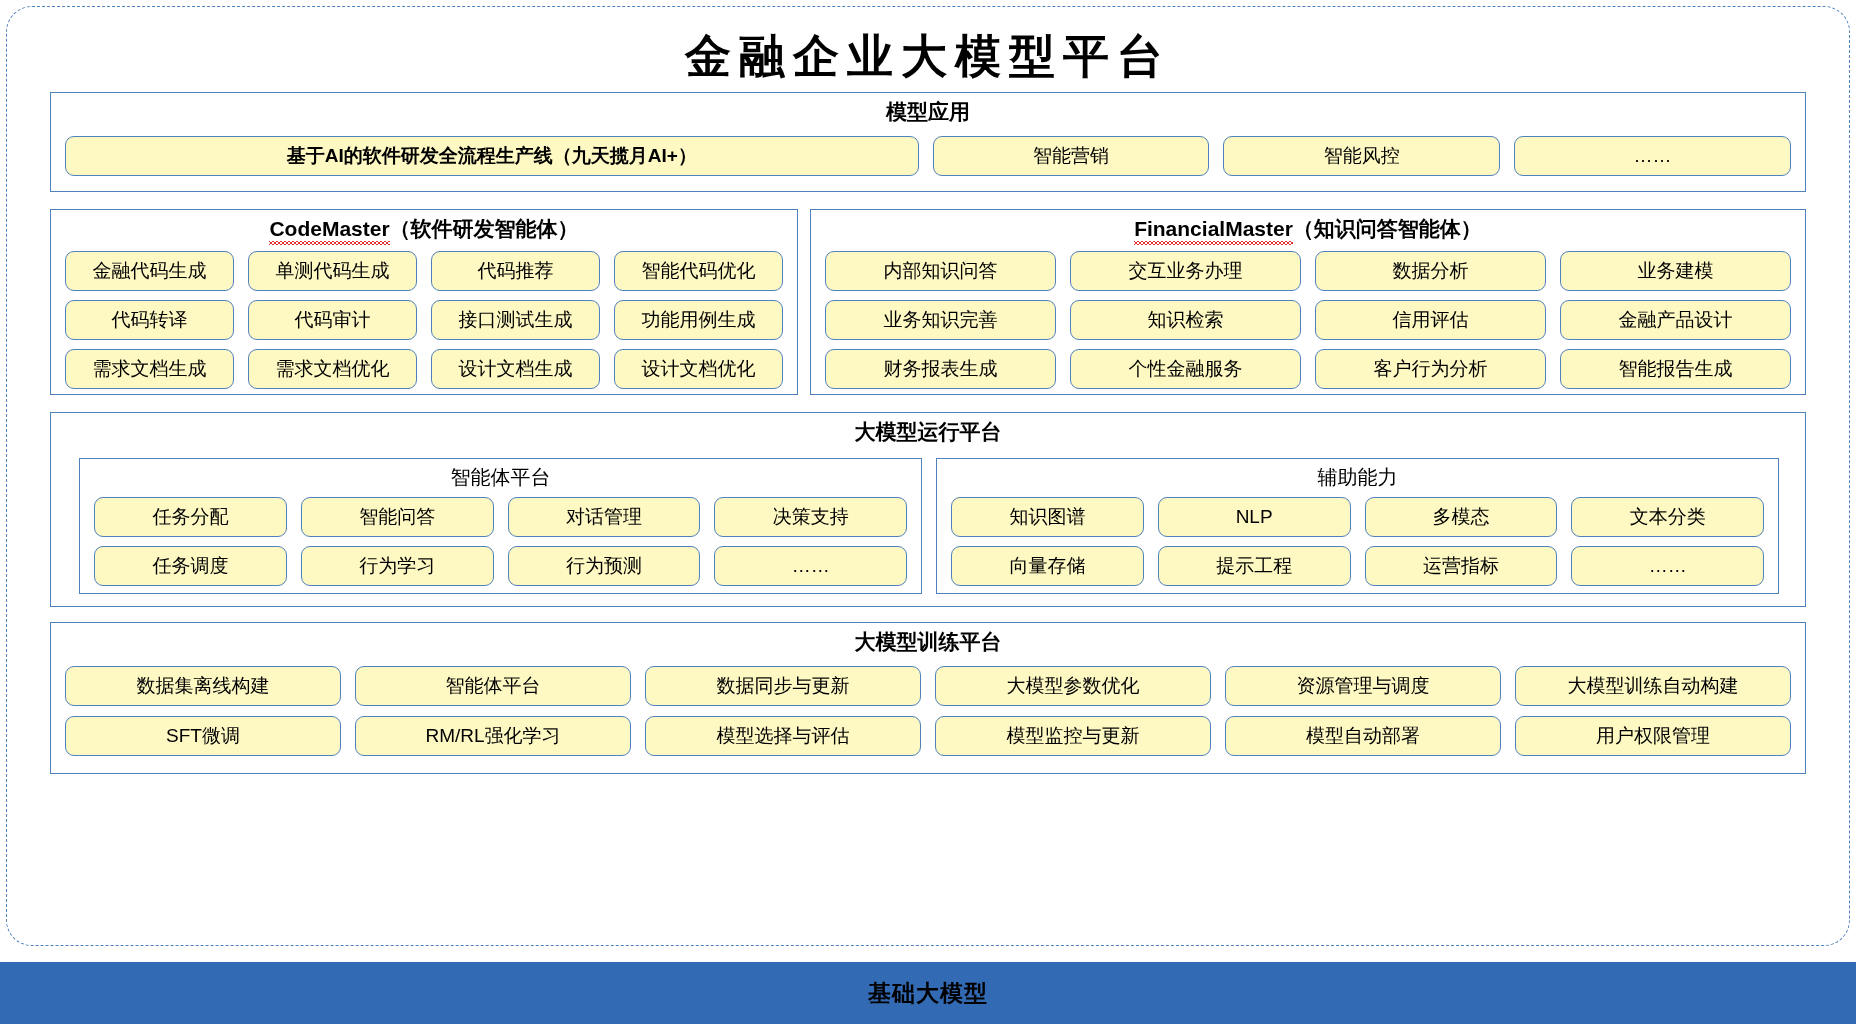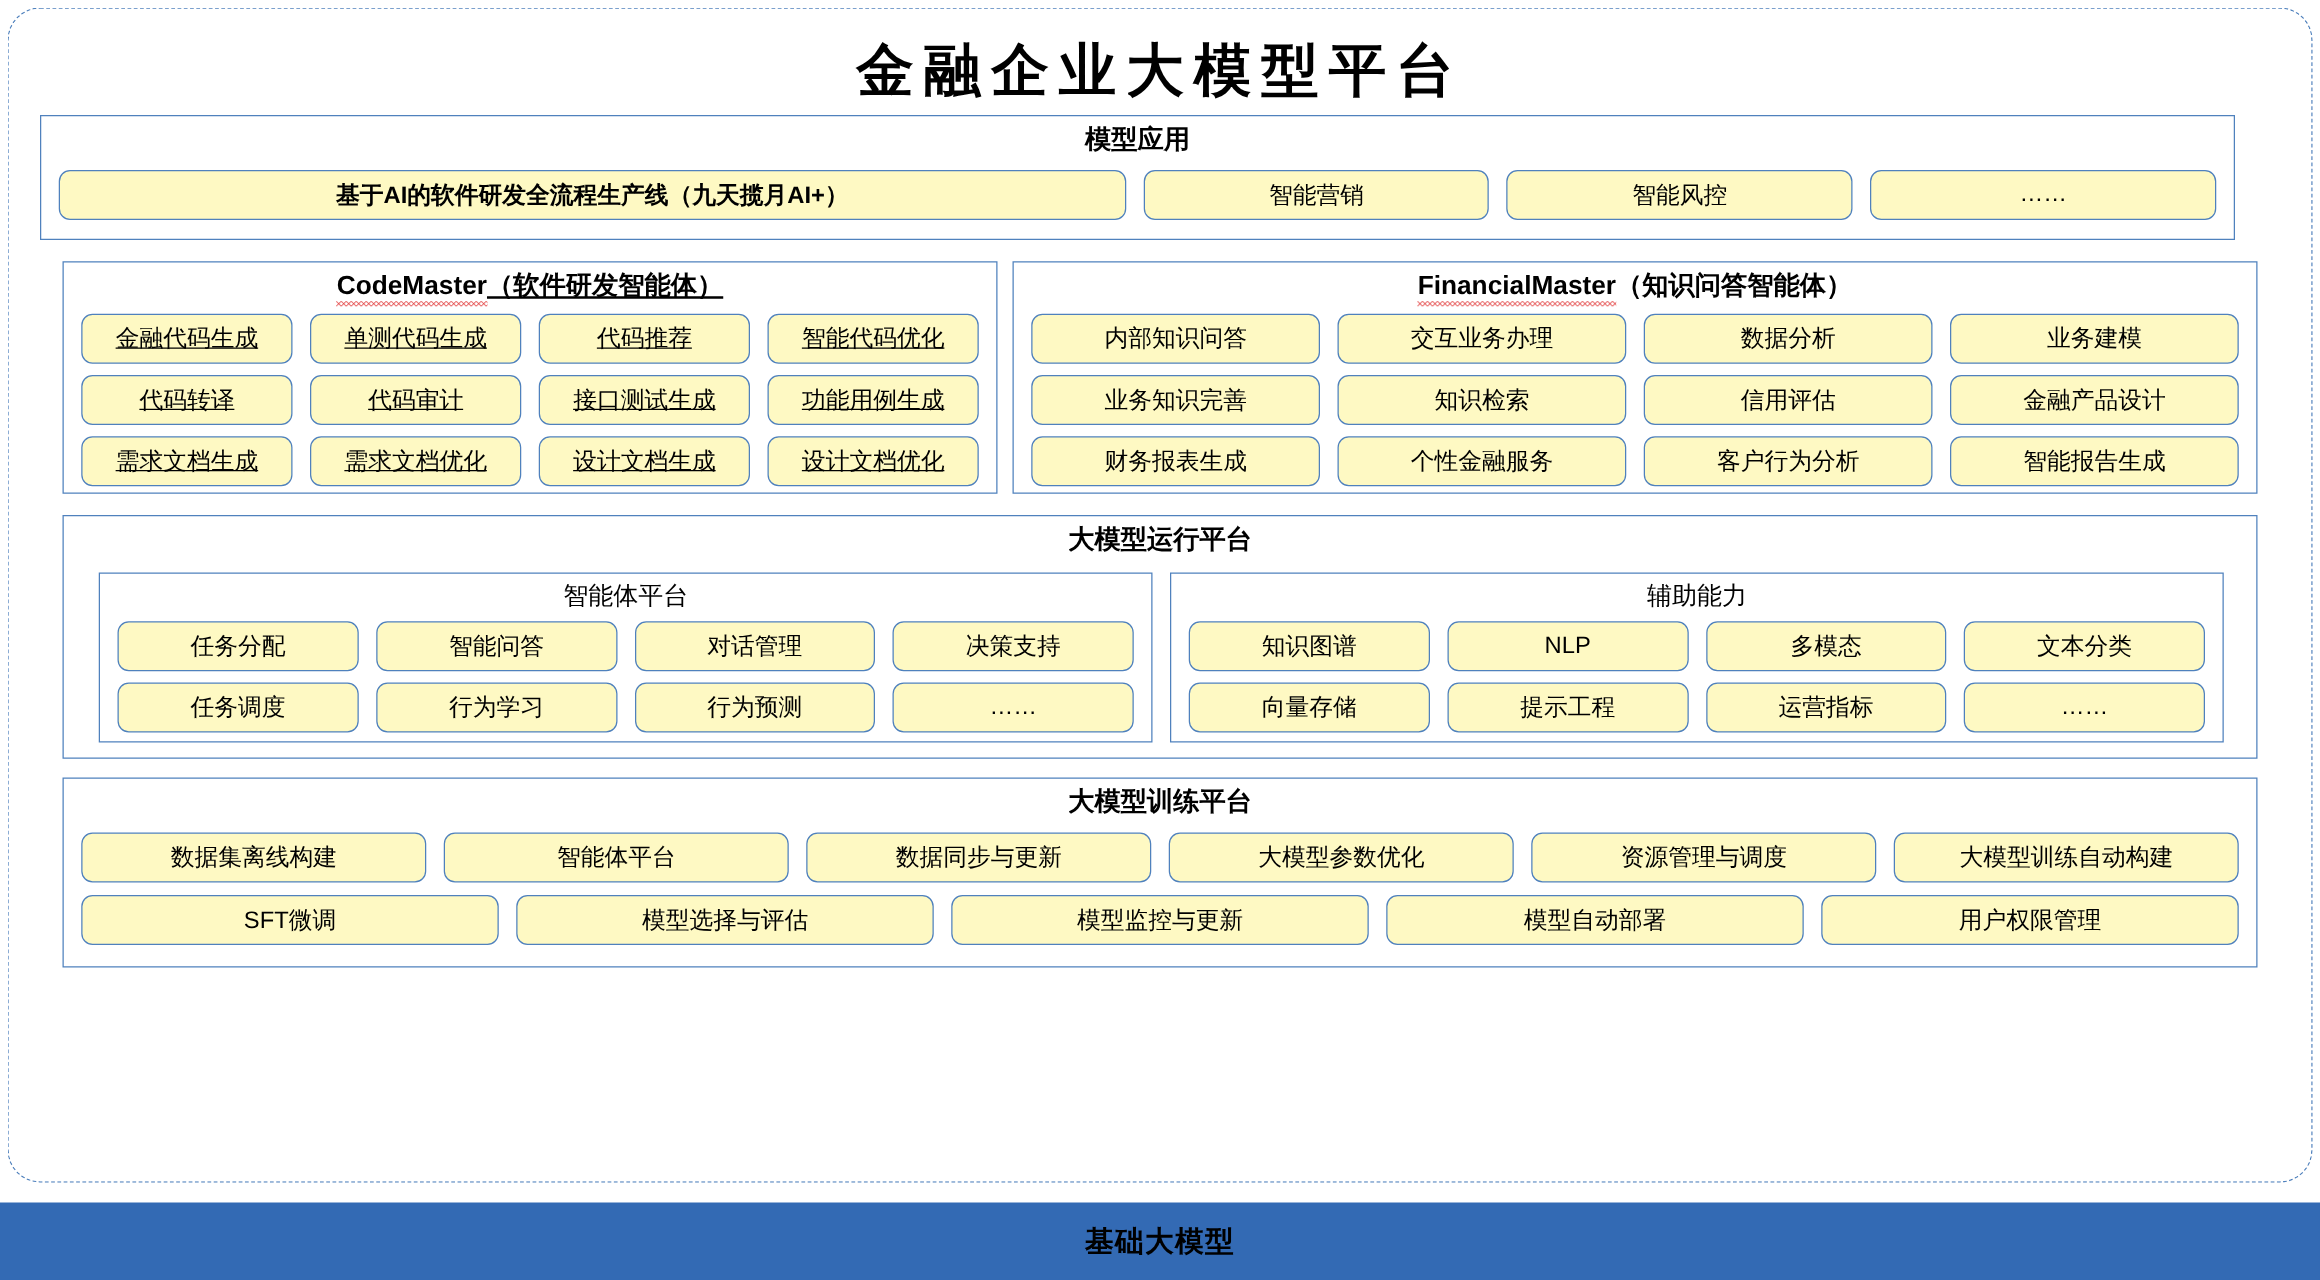--- a/index.html
+++ b/index.html
@@ -109,31 +109,31 @@
 </style>
 </head>
 <body>
 
 <div class="page">
 
   <div class="dashed-frame"></div>
 
   <div class="main-title">金融企业大模型平台</div>
 
-  <div class="panel" style="left:32px; top:92px; width:1756px; height:100px;">
+  <div class="panel" style="left:50px; top:92px; width:1756px; height:100px;">
     <div class="panel-title">模型应用</div>
     <div class="chip-row" style="margin-top:12px;">
       <div class="chip wide">基于AI的软件研发全流程生产线（九天揽月AI+）</div>
       <div class="chip">智能营销</div>
       <div class="chip">智能风控</div>
       <div class="chip">……</div>
     </div>
   </div>
 
-  <div class="panel" style="left:50px; top:209px; width:748px; height:186px;text-decoration:underline;">
+  <div class="panel" style="left:50px; top:209px; width:748px; height:186px;">
     <div class="panel-title">
       <span class="squiggle">CodeMaster</span><span>（软件研发智能体）</span>
     </div>
     <div class="chip-row" style="margin-top:9px;">
       <div class="chip">金融代码生成</div>
       <div class="chip">单测代码生成</div>
       <div class="chip">代码推荐</div>
       <div class="chip">智能代码优化</div>
     </div>
     <div class="chip-row" style="margin-top:9px;">
@@ -215,20 +215,21 @@
     <div class="chip-row" style="margin-top:12px;">
       <div class="chip">数据集离线构建</div>
       <div class="chip">智能体平台</div>
       <div class="chip">数据同步与更新</div>
       <div class="chip">大模型参数优化</div>
       <div class="chip">资源管理与调度</div>
       <div class="chip">大模型训练自动构建</div>
     </div>
     <div class="chip-row" style="margin-top:10px;">
       <div class="chip">SFT微调</div>
+      <div class="chip">RM/RL强化学习</div>
       <div class="chip">模型选择与评估</div>
       <div class="chip">模型监控与更新</div>
       <div class="chip">模型自动部署</div>
       <div class="chip">用户权限管理</div>
     </div>
   </div>
 
   <div class="footer-bar">
     <span>基础大模型</span>
   </div>

